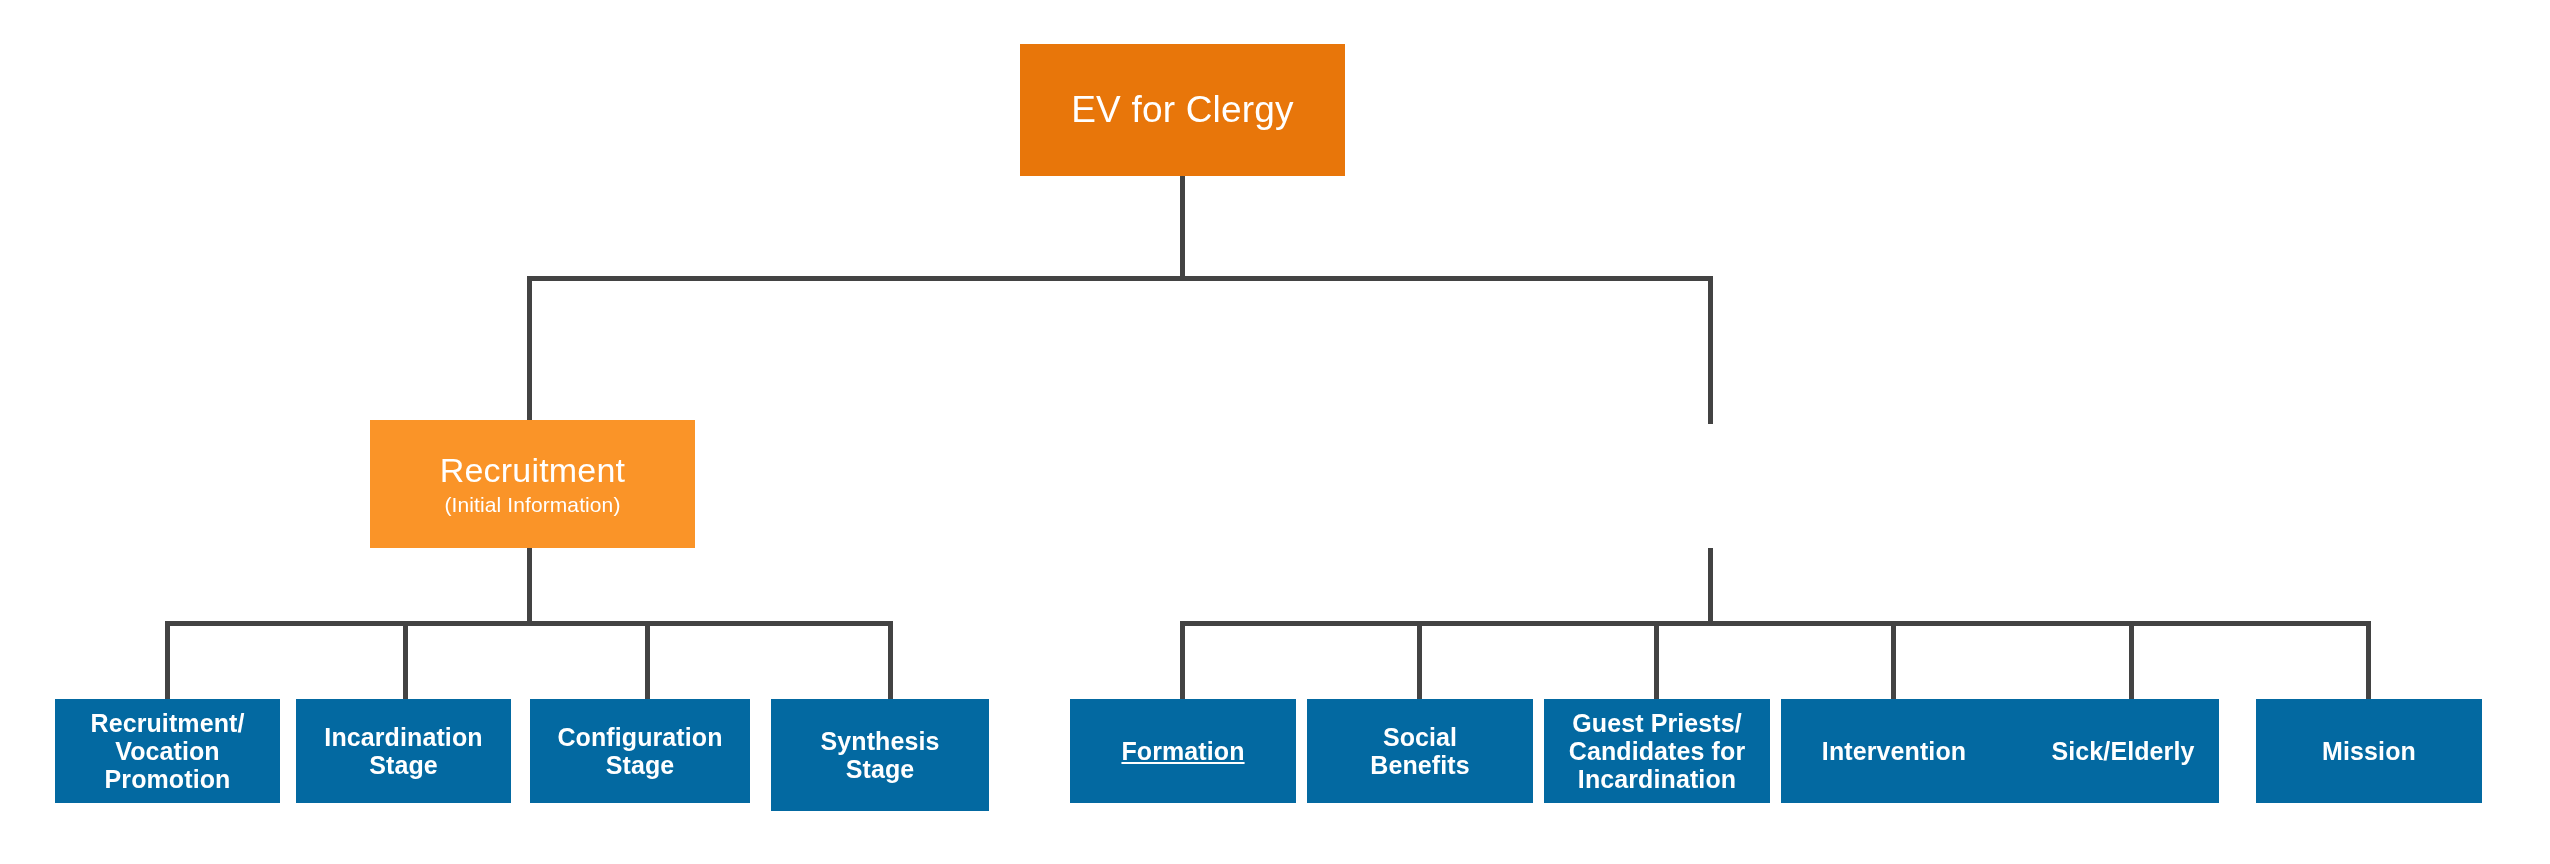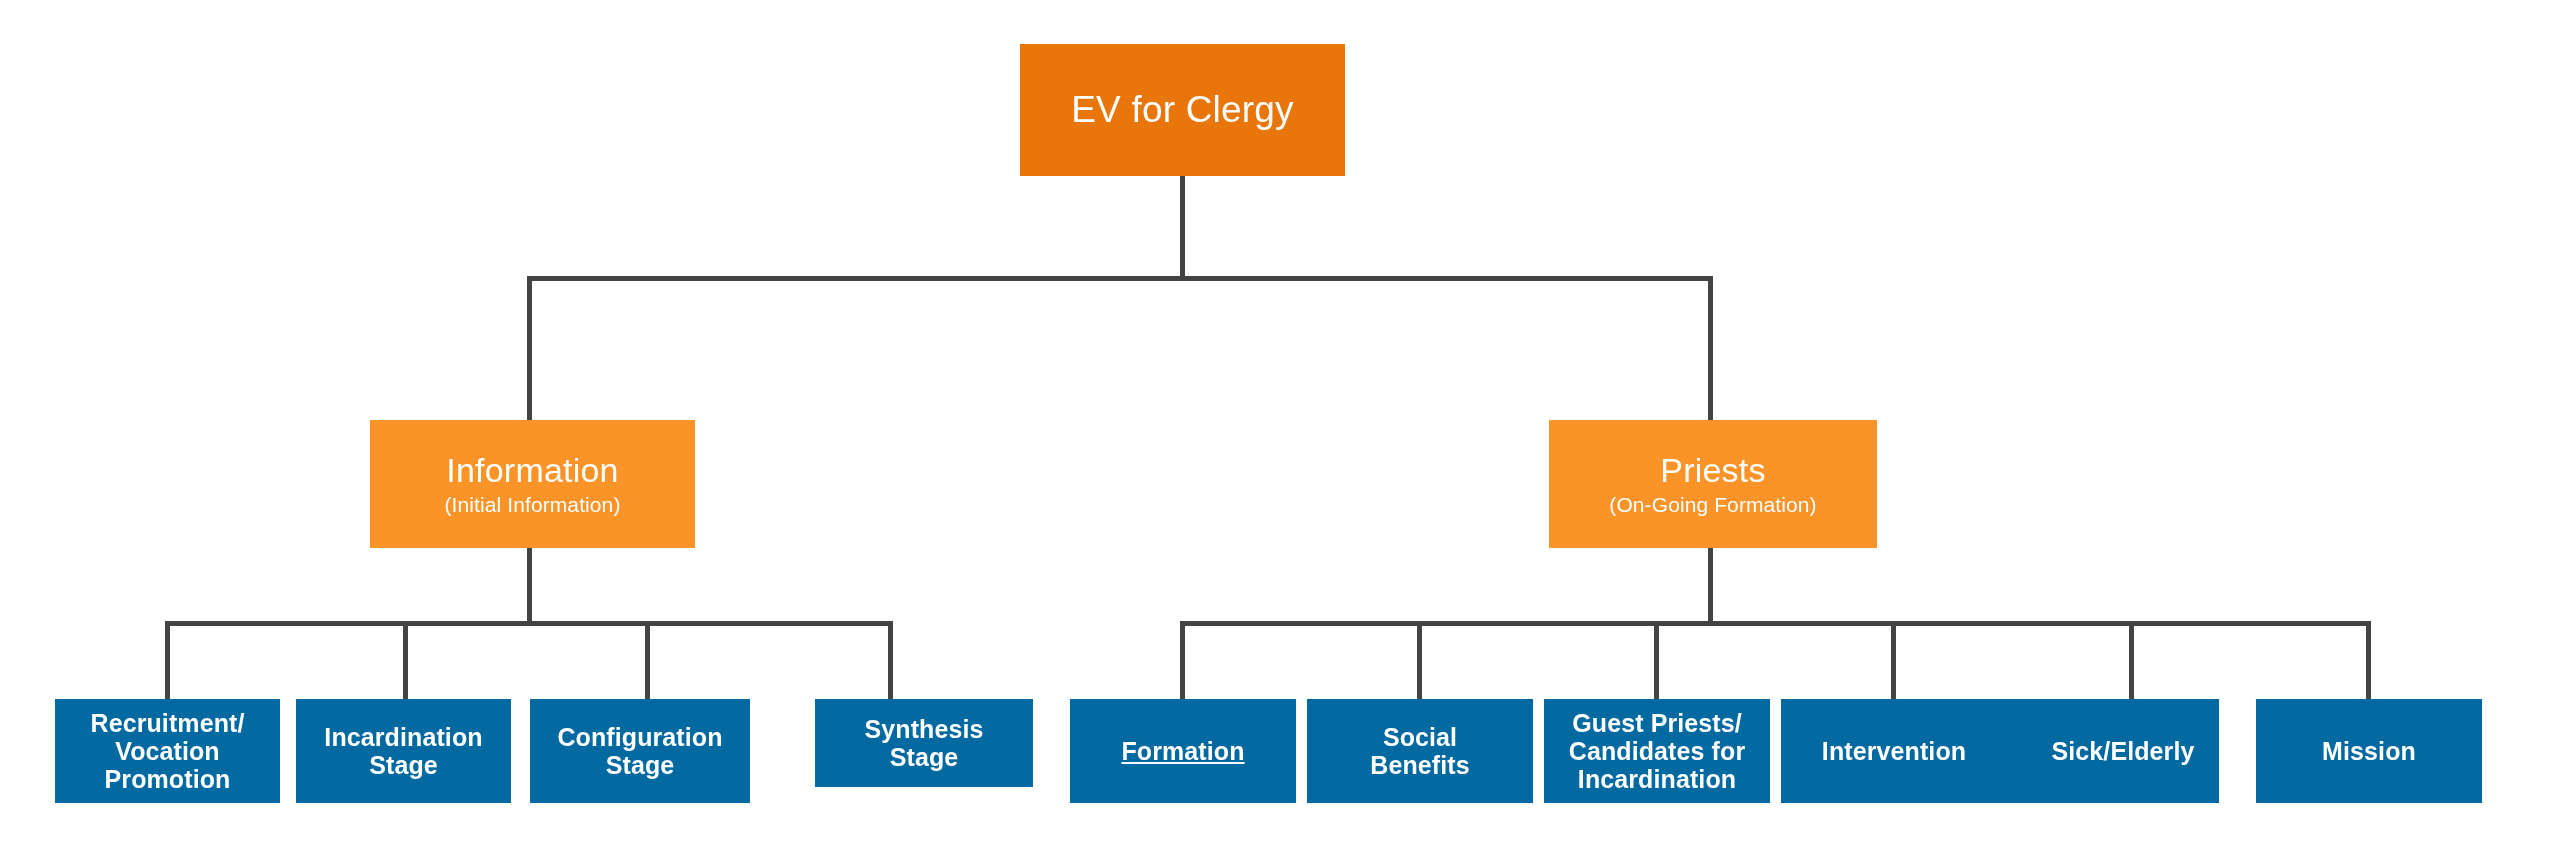--- a/index.html
+++ b/index.html
@@ -107,46 +107,42 @@
   <div class="conn conn-v" style="left:1654px; top:621px; height:80px;"></div>
   <div class="conn conn-v" style="left:1891px; top:621px; height:80px;"></div>
   <div class="conn conn-v" style="left:2129px; top:621px; height:80px;"></div>
   <div class="conn conn-v" style="left:2366px; top:621px; height:80px;"></div>
 
   <div class="node node-root" style="left:1020px; top:44px; width:325px; height:132px;">
     <span class="node-title">EV for Clergy</span>
   </div>
 
   <div class="node node-branch" style="left:370px; top:420px; width:325px; height:128px;">
-    <span class="node-title">Information</span>
+    <span class="node-title">Recruitment</span>
     <span class="node-subtitle">(Initial Information)</span>
   </div>
 
-  <div class="node node-branch" style="left:1549px; top:420px; width:328px; height:128px;">
-    <span class="node-title">Priests</span>
-    <span class="node-subtitle">(On-Going Formation)</span>
-  </div>
 
   <div class="node node-leaf" style="left:55px; top:699px; width:225px; height:104px;">
     <span class="node-title">Recruitment/
 Vocation
 Promotion</span>
   </div>
 
   <div class="node node-leaf" style="left:296px; top:699px; width:215px; height:104px;">
     <span class="node-title">Incardination
 Stage</span>
   </div>
 
   <div class="node node-leaf" style="left:530px; top:699px; width:220px; height:104px;">
     <span class="node-title">Configuration
 Stage</span>
   </div>
 
-  <div class="node node-leaf" style="left:771px; top:699px; width:218px; height:88px;margin-left:44px;">
+  <div class="node node-leaf" style="left:771px; top:699px; width:218px; height:112px;">
     <span class="node-title">Synthesis
 Stage</span>
   </div>
 
   <div class="node node-leaf" style="left:1070px; top:699px; width:226px; height:104px;text-decoration:underline;">
     <span class="node-title">Formation</span>
   </div>
 
   <div class="node node-leaf" style="left:1307px; top:699px; width:226px; height:104px;">
     <span class="node-title">Social

